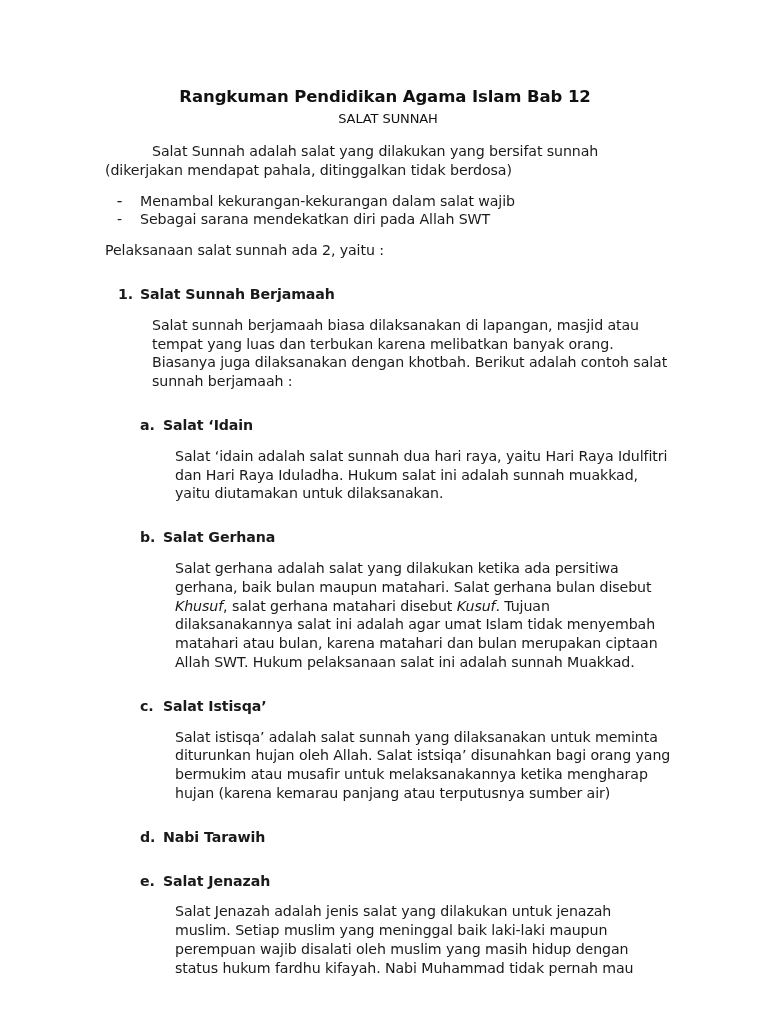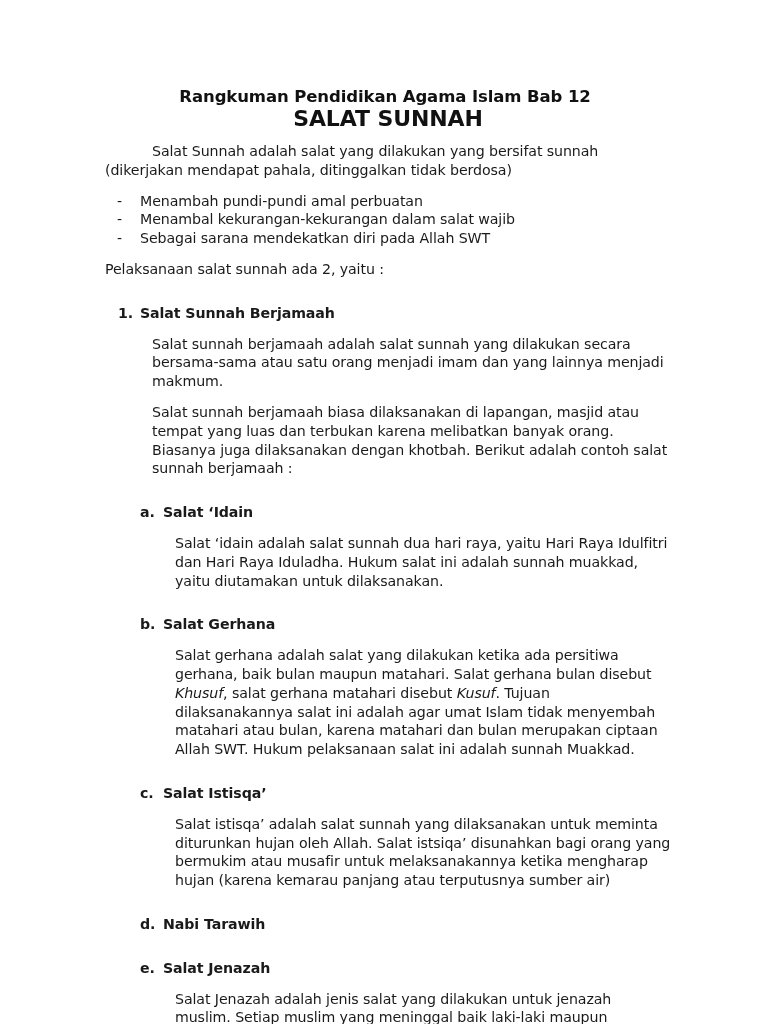--- a/index.html
+++ b/index.html
@@ -35,22 +35,22 @@
   .title {
     text-align: center;
     font-weight: bold;
     font-size: 16.5px;
     line-height: 22px;
     color: #111;
     margin-left: -6px;
   }
   .subtitle {
     text-align: center;
-    font-weight: bold;
-    font-size: 22px;
+    font-weight: normal;
+    font-size: 13px;
     line-height: 22px;
     color: #111;
     margin-bottom: 3px;
   }
   p { margin: 12px; }
   .indent-first { text-indent: 47px; }
   .bullets {
     list-style: none;
     margin: 0;
     padding: 0;
@@ -95,38 +95,36 @@
 
     <div class="title">Rangkuman Pendidikan Agama Islam Bab 12</div>
     <div class="subtitle">SALAT SUNNAH</div>
 
     <p class="indent-first">Salat Sunnah adalah salat yang dilakukan yang bersifat sunnah (dikerjakan mendapat pahala, ditinggalkan tidak berdosa)</p>
 
 
     <ul class="bullets">
       <li>
         <span class="dash">-</span>
-        <span>Menambah pundi-pundi amal perbuatan</span>
       </li>
       <li>
         <span class="dash">-</span>
         <span>Menambal kekurangan-kekurangan dalam salat wajib</span>
       </li>
       <li>
         <span class="dash">-</span>
         <span>Sebagai sarana mendekatkan diri pada Allah SWT</span>
       </li>
     </ul>
 
     <p>Pelaksanaan salat sunnah ada 2, yaitu :</p>
 
     <div class="num-item">
       <span class="num">1.</span>
       <div class="bold">Salat Sunnah Berjamaah</div>
-      <p>Salat sunnah berjamaah adalah salat sunnah yang dilakukan secara bersama-sama atau satu orang menjadi imam dan yang lainnya menjadi makmum.</p>
       <p>Salat sunnah berjamaah biasa dilaksanakan di lapangan, masjid atau tempat yang luas dan terbukan karena melibatkan banyak orang. Biasanya juga dilaksanakan dengan khotbah. Berikut adalah contoh salat sunnah berjamaah :</p>
 
       <div class="sub-item">
         <span class="letter">a.</span>
         <div class="bold">Salat ‘Idain</div>
         <p>Salat ‘idain adalah salat sunnah dua hari raya, yaitu Hari Raya Idulfitri dan Hari Raya Iduladha. Hukum salat ini adalah sunnah muakkad, yaitu diutamakan untuk dilaksanakan.</p>
       </div>
 
       <div class="sub-item">
         <span class="letter">b.</span>

